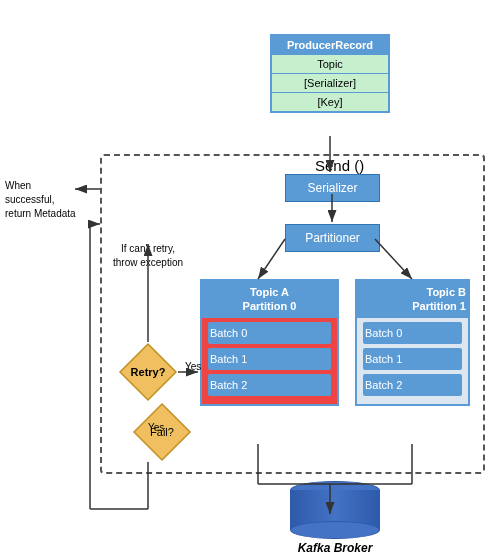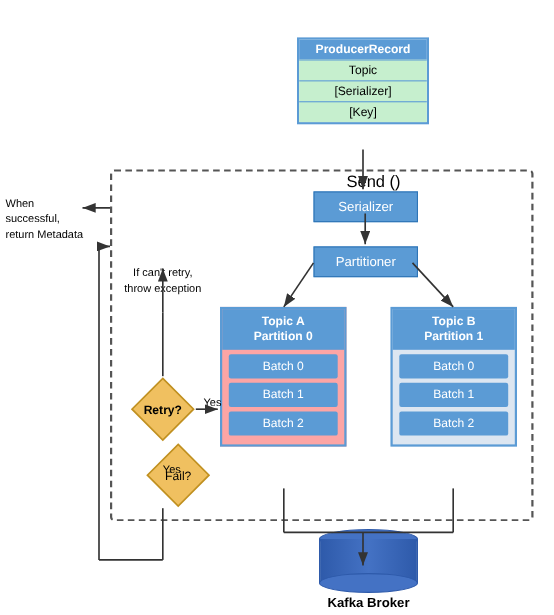--- a/index.html
+++ b/index.html
@@ -80,23 +80,23 @@
       padding: 6px 4px;
       font-size: 12px;
       border: 1px solid #2e75b6;
     }
 
     
     .topic-a-box {
       position: absolute;
       top: 255px;
       left: 200px;
-      width: 115px;
+      width: 139px;
       border: 2px solid #5b9bd5;
-      background: #fca5a5;
+      background: #ef4444;
     }
     .topic-a-title {
       background: #5b9bd5;
       color: #fff;
       text-align: center;
       padding: 4px 2px;
       font-size: 11px;
       font-weight: bold;
       line-height: 1.3;
     }
@@ -106,32 +106,31 @@
       position: absolute;
       top: 255px;
       left: 355px;
       width: 115px;
       border: 2px solid #5b9bd5;
       background: #dce6f1;
     }
     .topic-b-title {
       background: #5b9bd5;
       color: #fff;
-      text-align: center;
+      text-align: right;
       padding: 4px 2px;
       font-size: 11px;
       font-weight: bold;
       line-height: 1.3;
     }
 
     
     .batch-row {
       background: #5b9bd5;
       color: #fff;
-      text-align: center;
       padding: 5px 2px;
       margin: 4px 6px;
       font-size: 11px;
       border-radius: 2px;
     }
 
     
     .dashed-box {
       position: absolute;
       top: 130px;
@@ -240,20 +239,21 @@
       border-radius: 50%;
       margin: 0 auto;
       margin-top: -9px;
       border: 1px solid #2e5aaa;
     }
     .kafka-label {
       font-size: 12px;
       font-weight: bold;
       color: #000;
       margin-top: 2px;
+      font-style: italic;
     }
 
     
     .arrows-svg {
       position: absolute;
       top: 0;
       left: 0;
       width: 504px;
       height: 559px;
       pointer-events: none;

